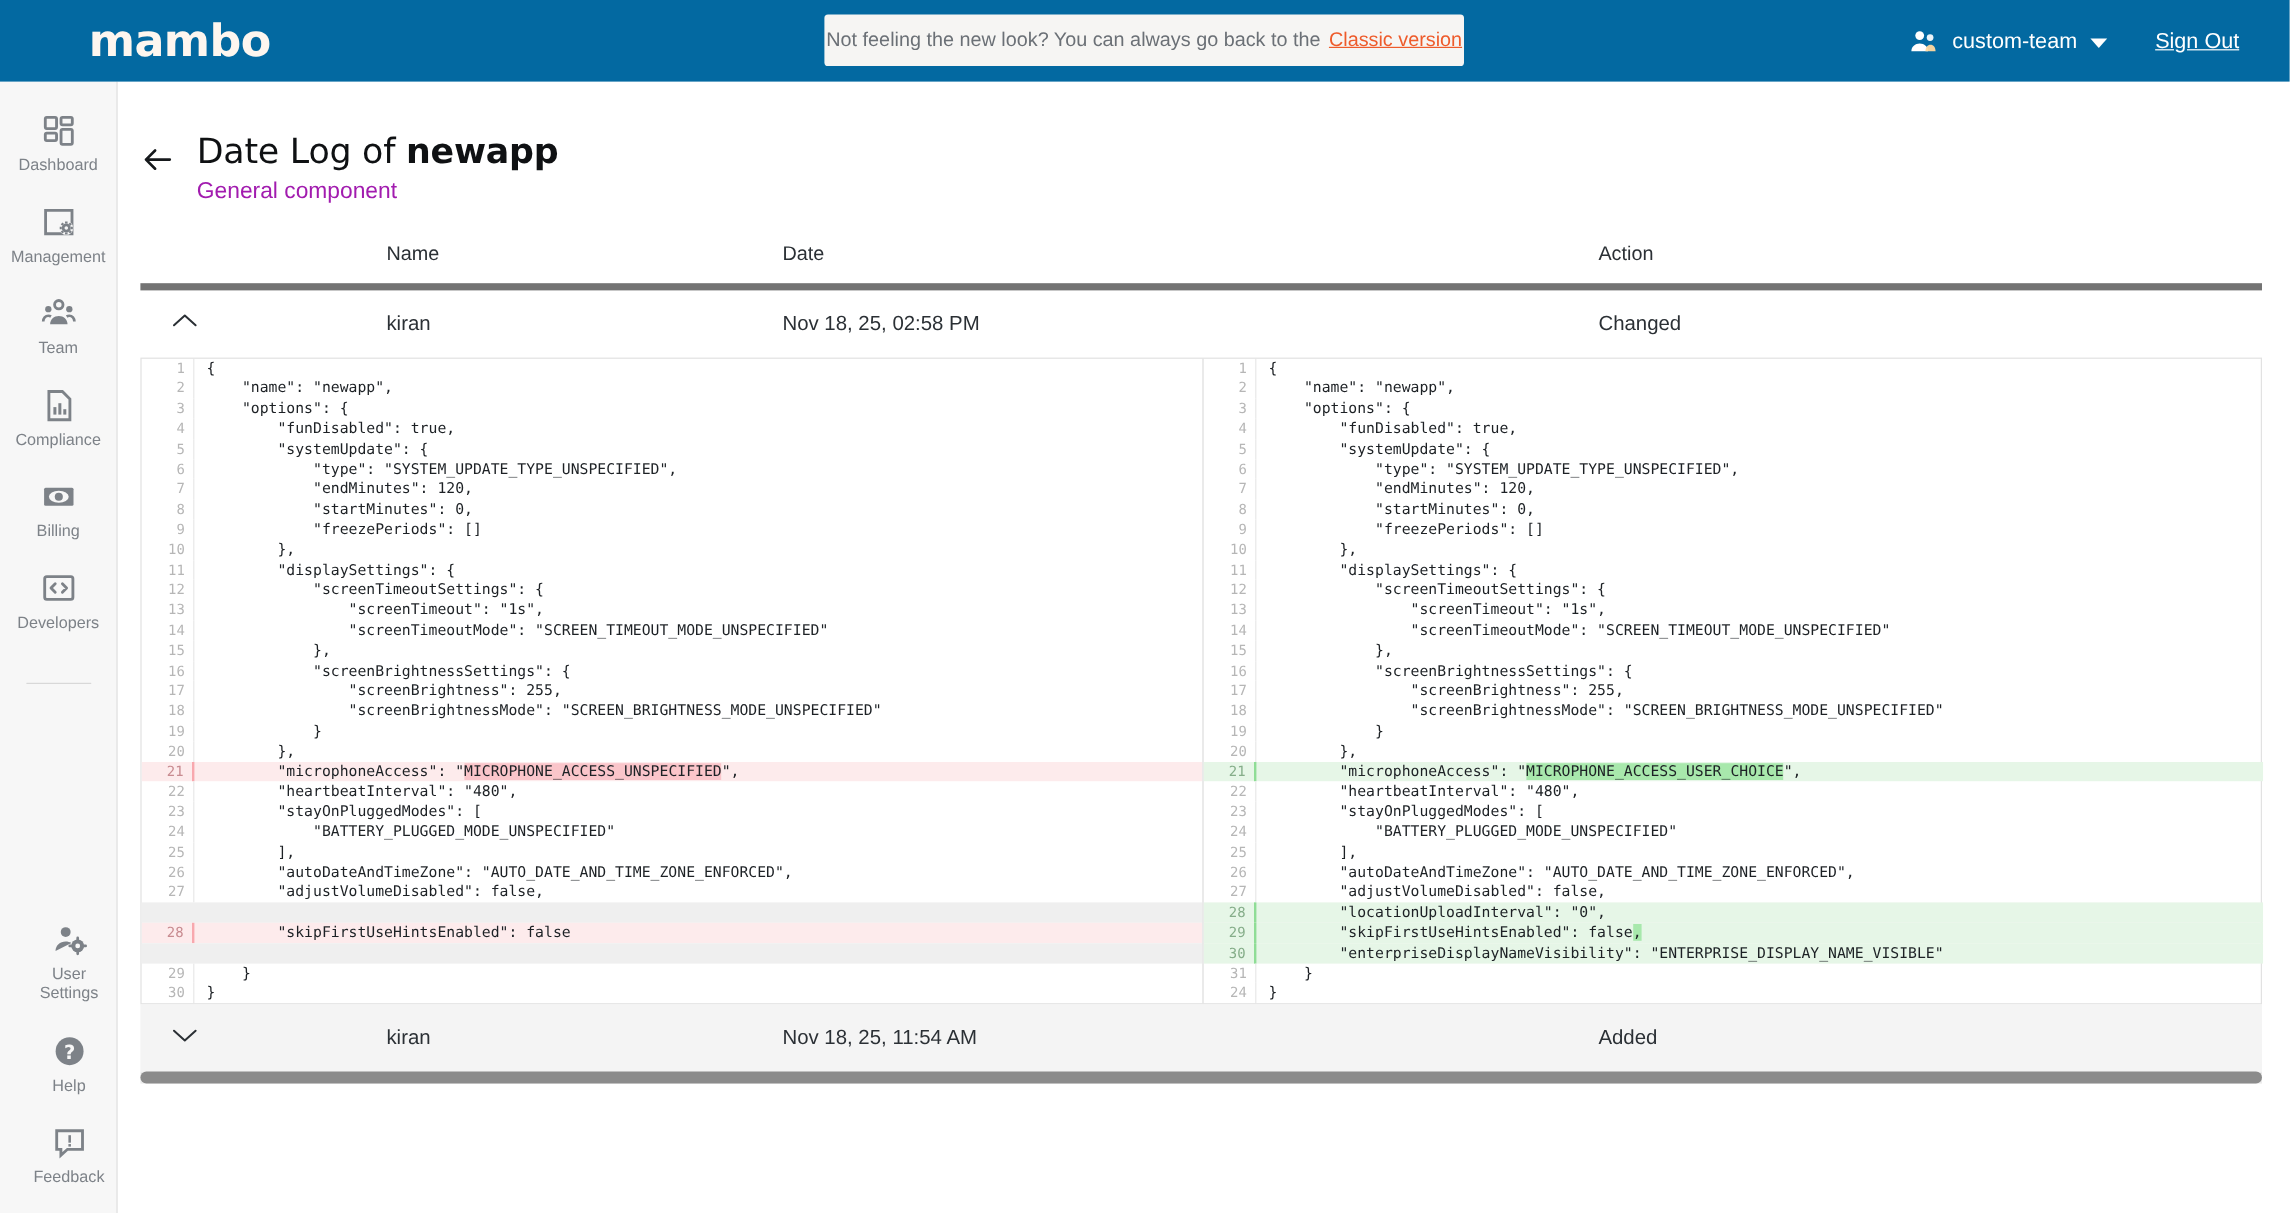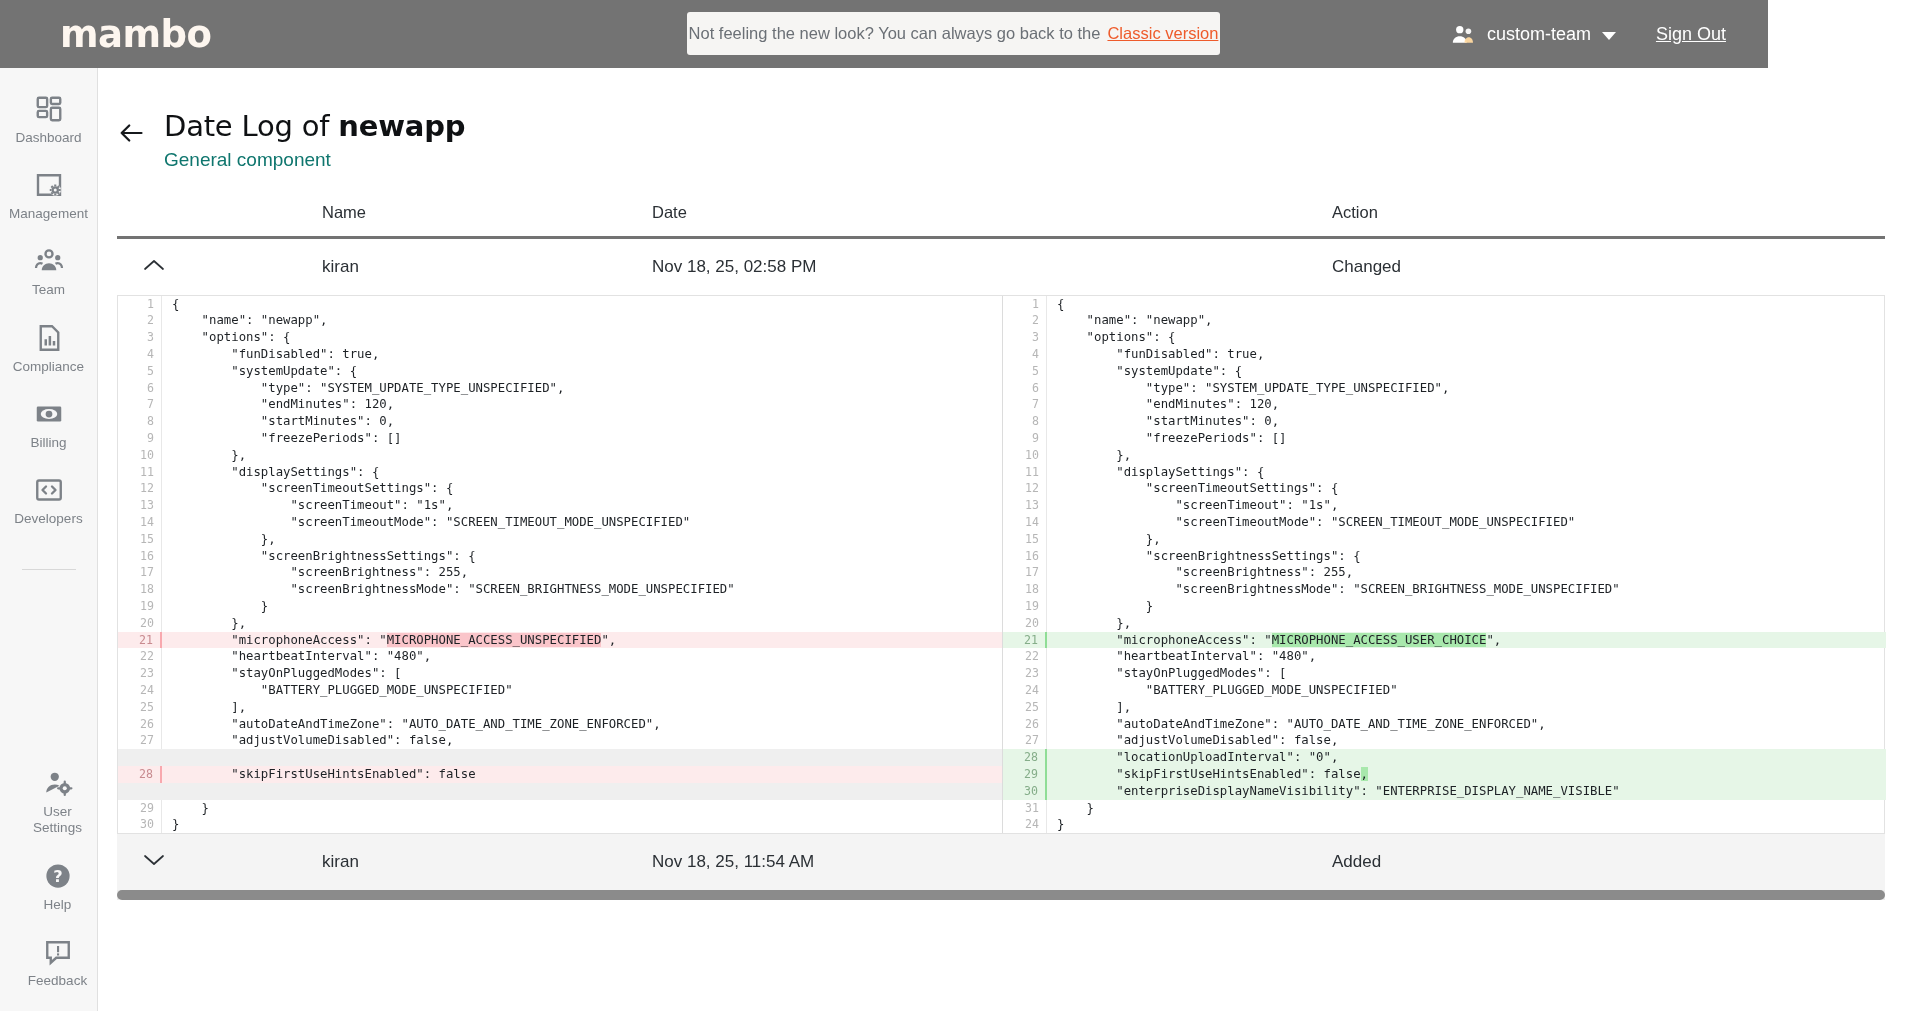--- a/index.html
+++ b/index.html
@@ -6,24 +6,25 @@
   html, body {
     width: 1908px; height: 1011px;
     font-family: "Liberation Sans", sans-serif;
     background: #ffffff;
     overflow: hidden;
   }
 
   
   .topbar {
     position: absolute; top: 0; left: 0;
-    width: 1768px; height: 68px;
-    background: #737373;
+    width: 1908px; height: 68px;
+    background: #0369a1;
     display: flex; align-items: center;
     z-index: 20;
+    padding-left: 14px;
   }
   .logo {
     margin-left: 60px;
     color: #fdf6ef;
     font-size: 37px;
     font-weight: 700;
     letter-spacing: -0.5px;
     line-height: 1;
     font-family: "DejaVu Sans", sans-serif;
   }
@@ -123,32 +124,32 @@
     font-size: 29px;
     font-weight: 400;
     color: #0f1113;
     letter-spacing: -0.2px;
     font-family: "DejaVu Sans", sans-serif;
     line-height: 1.16;
   }
   .title b { font-weight: 700; }
   .subtitle {
     font-size: 19px;
-    color: #0f766e;
+    color: #a21caf;
     margin-top: 5px;
   }
 
   
   .tablewrap {
     margin: 32px 0 0 19px;
     width: 1768px;
   }
   .thead {
     display: flex;
-    border-bottom: 3px solid #737373;
+    border-bottom: 6px solid #737373;
     padding-bottom: 14px;
   }
   .th {
     font-size: 16.5px;
     color: #2b3035;
   }
   .col-toggle { width: 205px; flex: 0 0 205px; }
   .col-name   { width: 330px; flex: 0 0 330px; }
   .col-date   { width: 680px; flex: 0 0 680px; }
   .col-action { flex: 1 1 auto; }

